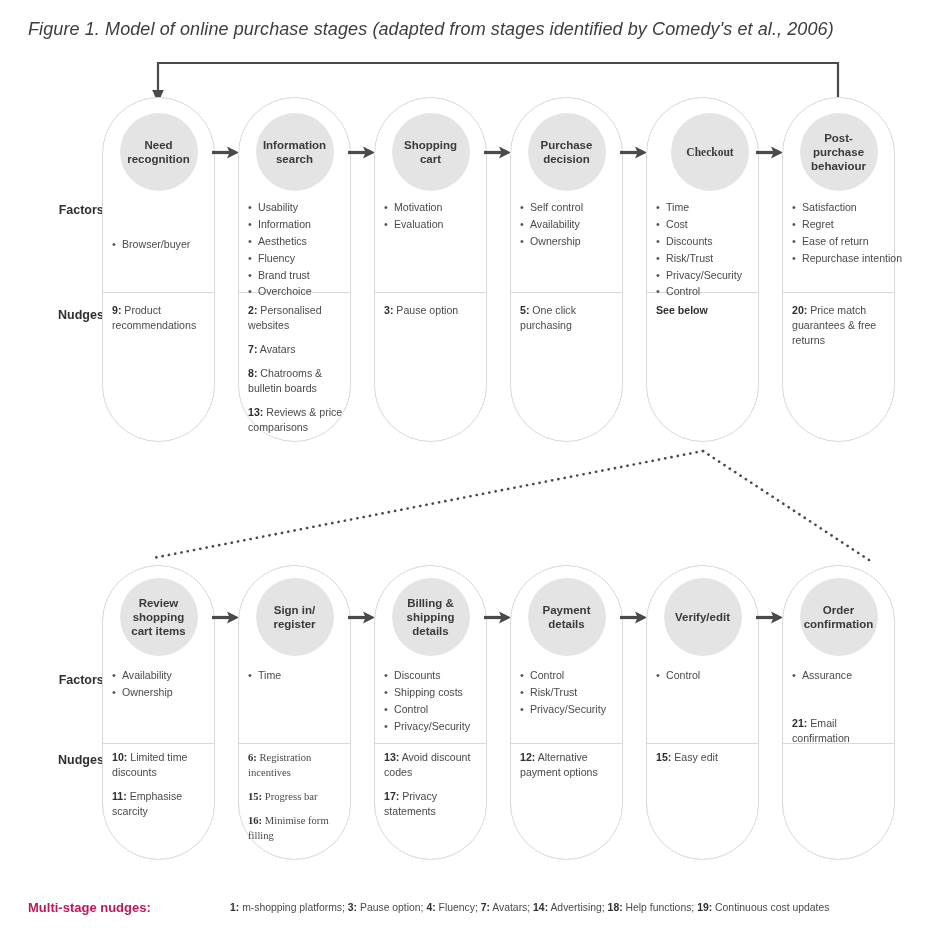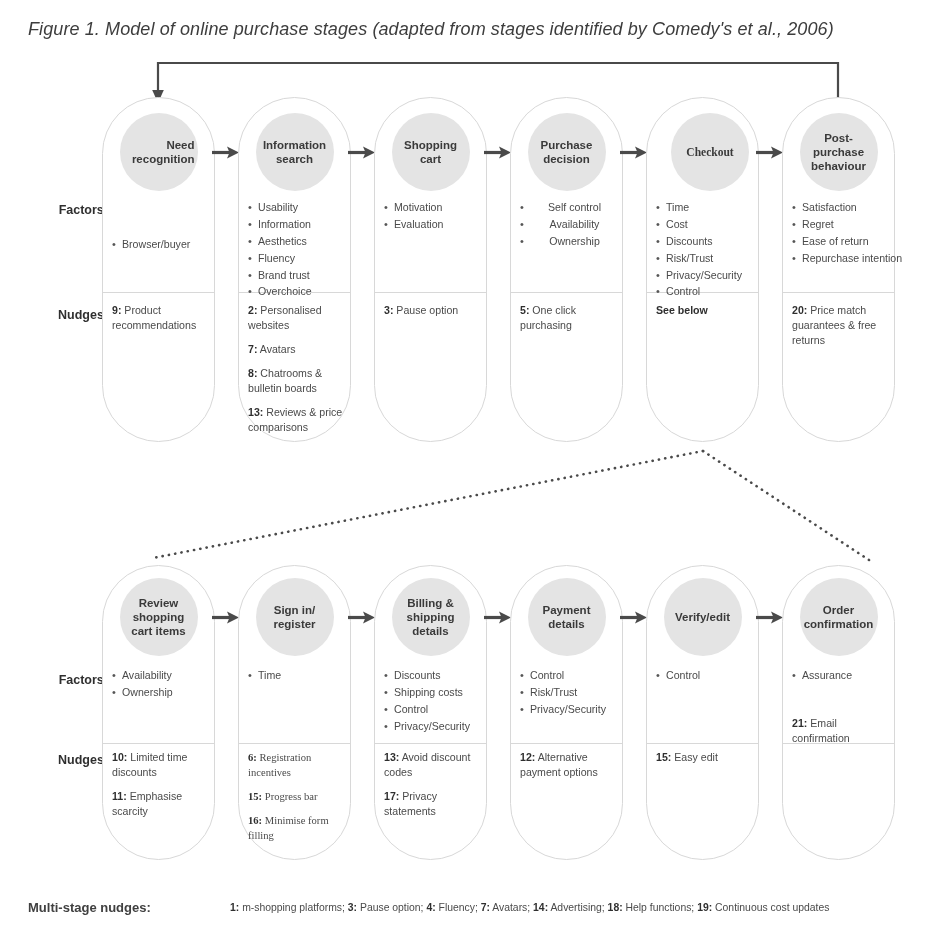--- a/index.html
+++ b/index.html
@@ -78,21 +78,21 @@
     position:absolute;
     width:28px;height:13px;
   }
 
   
   .loopsvg,.dotsvg{position:absolute;left:0;top:0;pointer-events:none;}
 
   
   .footer-label{
     position:absolute;left:28px;top:900px;
-    font-size:13px;font-weight:bold;color:#404040;
+    font-size:13px;font-weight:bold;color:#be185d;
   }
   .footer-text{
     position:absolute;left:230px;top:902px;
     font-size:10.4px;color:#4a4a4a;white-space:nowrap;
   }
   .footer-text b{font-weight:bold;color:#2f2f2f;}
 </style>
 </head>
 <body>
 
@@ -110,21 +110,21 @@
 
 <div class="row-label" style="left:28px;top:203px;">Factors:</div>
 <div class="row-label" style="left:28px;top:308px;">Nudges:</div>
 <div class="row-label" style="left:28px;top:673px;">Factors:</div>
 <div class="row-label" style="left:28px;top:753px;">Nudges:</div>
 
 <div id="row1-pills">
     <div class="pill" style="left: 102px; top: 97px; height: 345px;">
       <div class="pill-divider" style="top: 194px;"></div>
     </div>
-    <div class="circle" style="left: 119.5px; top: 113px; width: 78px; height: 78px; text-align: right;">
+    <div class="circle" style="left: 119.5px; top: 113px; width: 78px; height: 78px;">
       <span>Need recognition</span>
     </div>
     <div class="factors" style="left: 112px; top: 200px; width: 99px; margin-top: 37px;">
       <ul>
         <li>Browser/buyer</li>
       </ul>
     </div>
     <div class="nudges" style="left: 112px; top: 303px; width: 97px;">
       <div class="nudge-item"><b>9:</b> Product recommendations</div>
     </div>
@@ -176,21 +176,21 @@
     <div class="arrow" style="left: 484px; top: 145px;"><svg width="28" height="13" viewBox="0 0 28 13">
         <path d="M0,6.5 L19,6.5" stroke="#4a4a4a" stroke-width="3.2" fill="none"></path>
         <path d="M27,6.5 L15,0.4 L17.5,6.5 L15,12.6 Z" fill="#4a4a4a"></path>
       </svg></div>
     <div class="pill" style="left: 510px; top: 97px; height: 345px;">
       <div class="pill-divider" style="top: 194px;"></div>
     </div>
     <div class="circle" style="left: 527.5px; top: 113px; width: 78px; height: 78px;">
       <span>Purchase decision</span>
     </div>
-    <div class="factors" style="left: 520px; top: 200px; width: 99px; text-align: center;">
+    <div class="factors" style="left: 520px; top: 200px; width: 99px;">
       <ul>
         <li>Self control</li>
         <li>Availability</li>
         <li>Ownership</li>
       </ul>
     </div>
     <div class="nudges" style="left: 520px; top: 303px; width: 97px;">
       <div class="nudge-item"><b>5:</b> One click purchasing</div>
     </div>
     <div class="arrow" style="left: 620px; top: 145px;"><svg width="28" height="13" viewBox="0 0 28 13">

